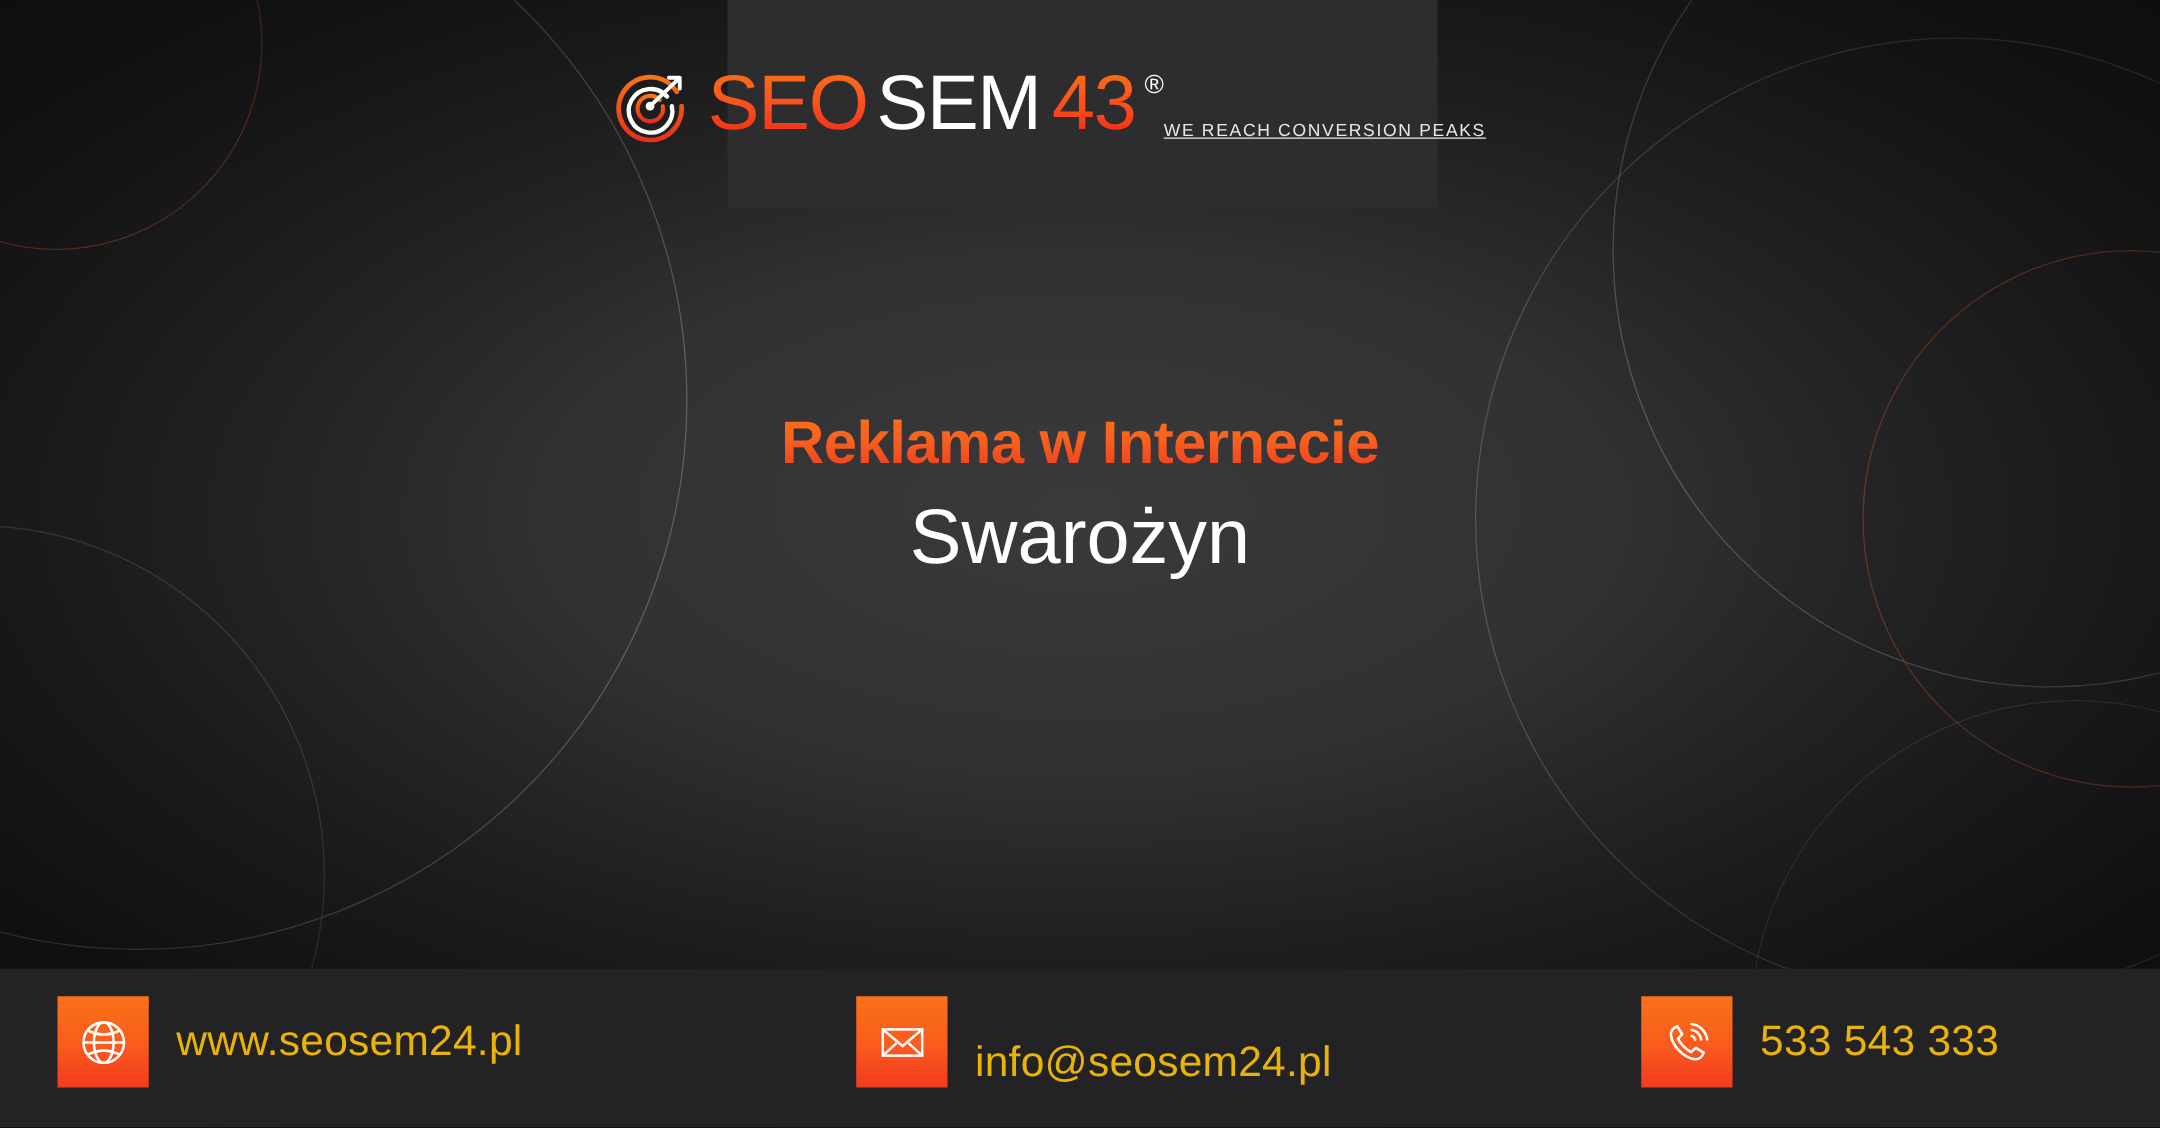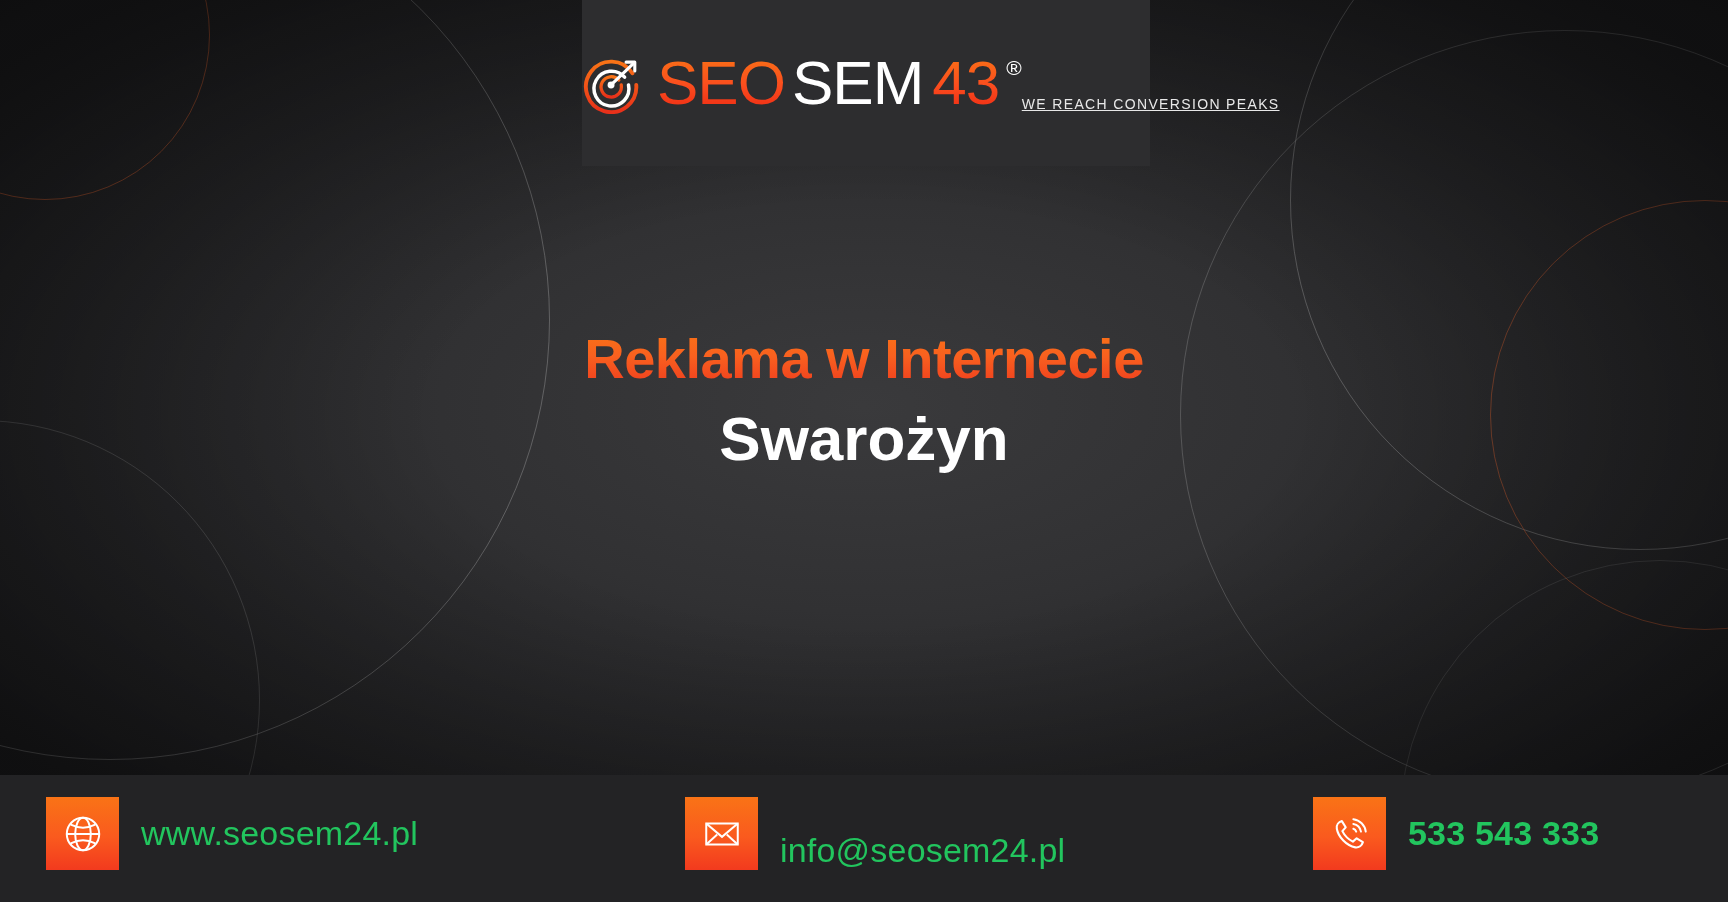--- a/index.html
+++ b/index.html
@@ -35,21 +35,21 @@
   .vignette {
     position:absolute; inset:0;
     background:radial-gradient(ellipse 62% 58% at 50% 46%, rgba(0,0,0,0) 40%, rgba(0,0,0,.45) 100%);
   }
 
   
   #logo-panel {
     position:absolute; left:582px; top:0;
     width:568px; height:166px;
     background:#2d2d2f;
-    display:flex; align-items:center; justify-content:flex-start;
+    display:flex; align-items:center; justify-content:center;
     z-index:5;
   }
   #logo-row { display:flex; align-items:center; gap:13px; }
 
   #target-icon { width:62px; height:62px; flex:none; }
 
   .logo-text { display:flex; align-items:flex-start; }
 
   .word-seo {
     font-size:62px; font-weight:400; letter-spacing:-1px; line-height:.95;
@@ -69,48 +69,48 @@
     font-size:14px; color:#e8e8e8; letter-spacing:1.35px;
     margin-top:1px; white-space:nowrap; align-self:flex-end; padding-right:52px;text-decoration:underline;
   }
 
   
   #headline-wrap {
     position:absolute; left:0; right:0; top:330px;
     text-align:center; z-index:4;
   }
   #headline {
-    font-size:56px; font-weight:700; letter-spacing:-0.5px; line-height:1.05;
+    font-size:48px; font-weight:700; letter-spacing:-0.5px; line-height:1.05;
     background:linear-gradient(180deg,#F97316 0%,#F8601F 45%,#EF3A1E 100%);
     -webkit-background-clip:text; background-clip:text; color:transparent;
     display:inline-block;
   }
   #subtitle {
     margin-top:16px;
-    font-size:62px; font-weight:700; color:#ffffff; line-height:1.1;
+    font-size:62px; font-weight:400; color:#ffffff; line-height:1.1;
   }
 
   
   #contact-bar {
     position:absolute; left:0; bottom:0; width:1728px; height:127px;
     background:#232325;
     z-index:6;
     display:flex; align-items:center;
   }
   .contact-item { position:absolute; display:flex; align-items:center; gap:22px; }
   #contact-web   { left:46px;   top:22px; }
   #contact-mail  { left:685px;  top:22px;align-items:flex-end; }
-  #contact-phone { left:1313px; top:22px;font-weight:bold; }
+  #contact-phone { left:1313px; top:22px; }
 
   .contact-icon {
     width:73px; height:73px; flex:none;
     background:linear-gradient(180deg,#F97316 0%,#FA5A1E 55%,#F23A1E 100%);
     display:flex; align-items:center; justify-content:center;
   }
-  .contact-text { font-size:34px; color:#22c55e; white-space:nowrap; letter-spacing:.2px; }
+  .contact-text { font-size:34px; color:#eab308; white-space:nowrap; letter-spacing:.2px; }
 </style>
 </head>
 <body>
 
 <div id="banner">
 
   <div class="bg-layer">
     <div class="circ c-gray-left"></div>
     <div class="circ c-orange-left"></div>
     <div class="circ c-gray-botleft"></div>

